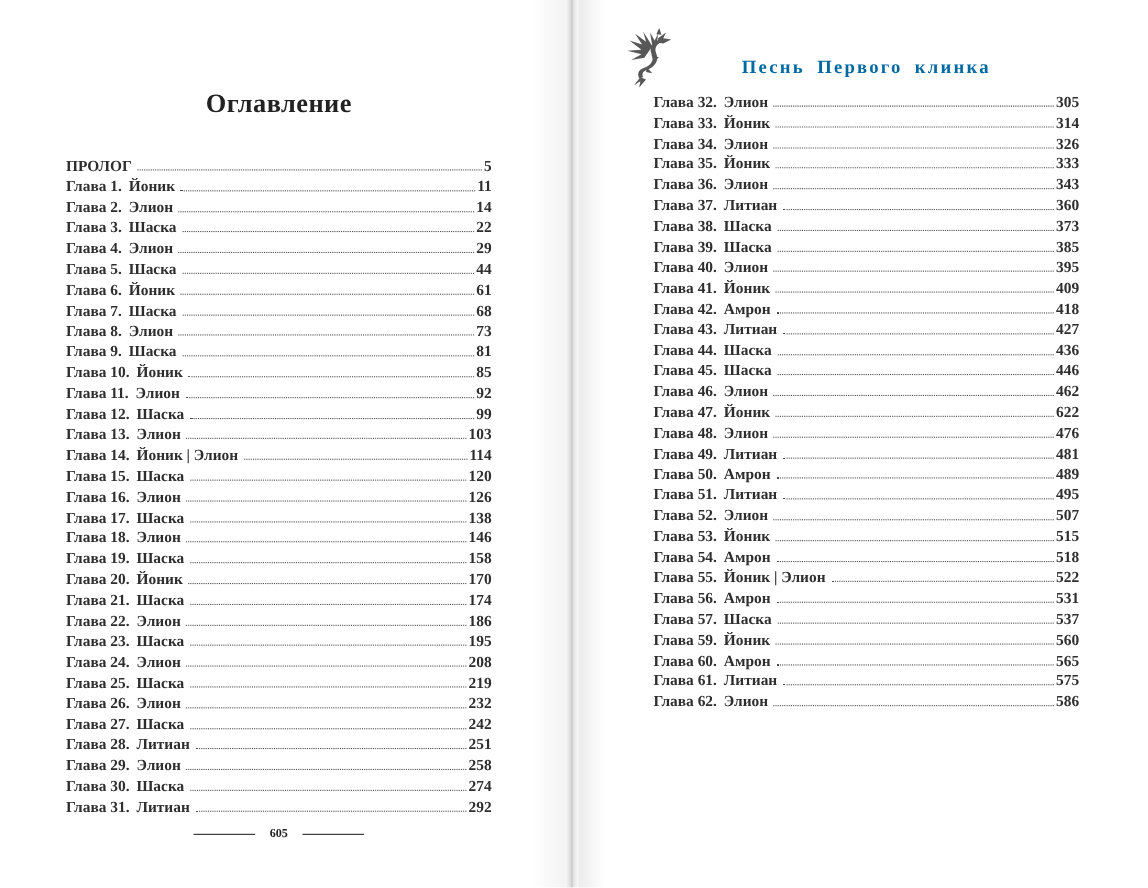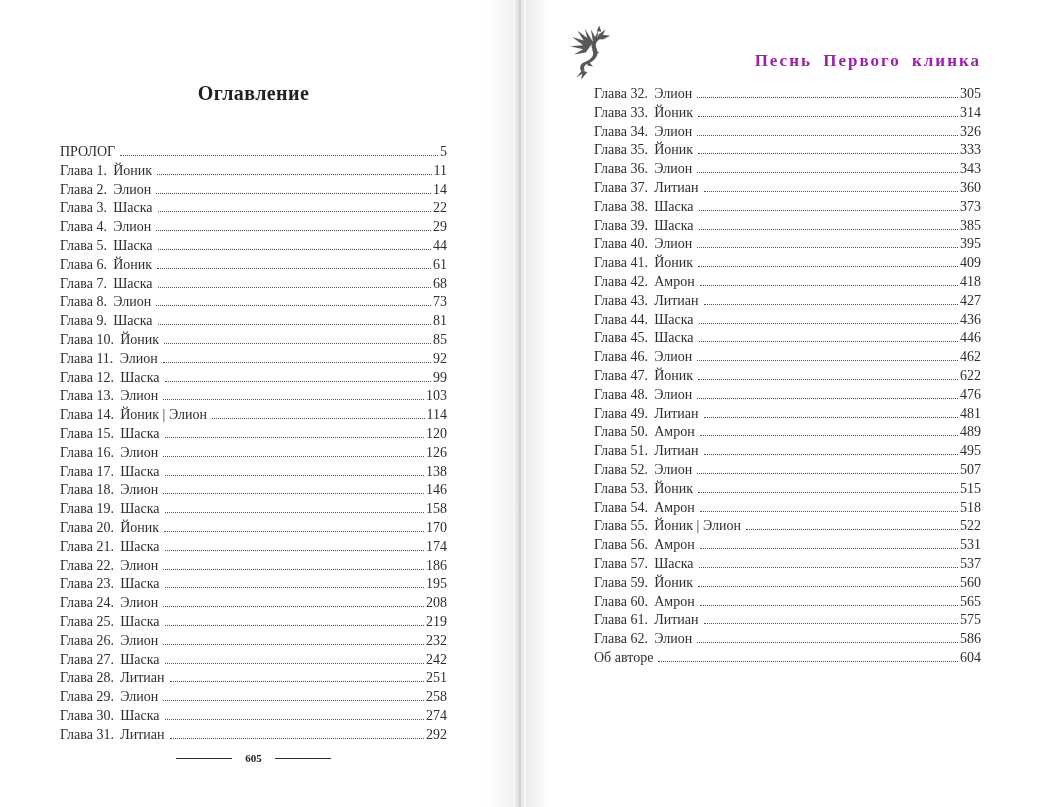--- a/index.html
+++ b/index.html
@@ -24,39 +24,39 @@
   .page-left::after{
     content:"";position:absolute;right:0;top:0;bottom:0;width:30px;pointer-events:none;
     background:linear-gradient(to right,rgba(0,0,0,0),rgba(0,0,0,0.05));
   }
   .page-right::before{
     content:"";position:absolute;left:0;top:0;bottom:0;width:24px;pointer-events:none;
     background:linear-gradient(to right,rgba(0,0,0,0.08),rgba(0,0,0,0));
   }
   .toc-title{
     position:absolute;top:82px;left:60px;width:387px;margin:0;
-    text-align:center;font-size:20px;font-weight:bold;color:var(--heading);letter-spacing:.4px;
-  }
-  .toc{position:absolute;width:387px;}
+    text-align:center;font-size:24px;font-weight:bold;color:var(--heading);letter-spacing:.4px;
+  }
+  .toc{position:absolute;width:387px;font-weight:bold;}
   .toc-left{top:143px;left:60px;}
   .toc-right{top:85px;left:68px;}
   .toc-row{display:flex;align-items:baseline;height:18.8px;line-height:18.8px;font-size:14px;}
   .toc-chapter{white-space:nowrap;}
   .toc-character{white-space:nowrap;margin-left:.45em;}
   .toc-leader{flex:1 1 auto;min-width:12px;border-bottom:1.7px dotted var(--leader);margin:0 2px 4px 5px;}
   .toc-page{white-space:nowrap;text-align:right;}
   .folio-footer{
     position:absolute;top:748px;left:60px;width:387px;height:20px;
     display:flex;align-items:center;justify-content:center;gap:13px;
     font-weight:bold;font-size:11px;color:var(--heading);
   }
   .folio-rule{width:56px;border-top:1.6px solid #2b2b2b;height:0;}
   .running-head{
-    position:absolute;top:51px;left:68px;width:387px;text-align:right;
-    font-size:17px;font-weight:bold;letter-spacing:2px;word-spacing:5px;color:#a21caf;
+    position:absolute;top:51px;left:68px;width:387px;text-align:center;
+    font-size:17px;font-weight:bold;letter-spacing:2px;word-spacing:5px;color:#0369a1;
   }
   .dragon{position:absolute;left:40px;top:24px;width:52px;height:58px;}
 </style>
 </head>
 <body>
 
 <div class="book">
 
   <section class="page page-left">
     <h1 class="toc-title">Оглавление</h1>
@@ -459,22 +459,16 @@
     <span class="toc-character">Литиан</span>
     <span class="toc-leader"></span>
     <span class="toc-page">575</span>
   </div>
         <div class="toc-row">
     <span class="toc-chapter">Глава 62.</span>
     <span class="toc-character">Элион</span>
     <span class="toc-leader"></span>
     <span class="toc-page">586</span>
   </div>
-        <div class="toc-row">
-    <span class="toc-chapter">Об авторе</span>
-
-    <span class="toc-leader"></span>
-    <span class="toc-page">604</span>
-  </div>
       </div>
   </section>
 
 </div>
 
 </body></html>

